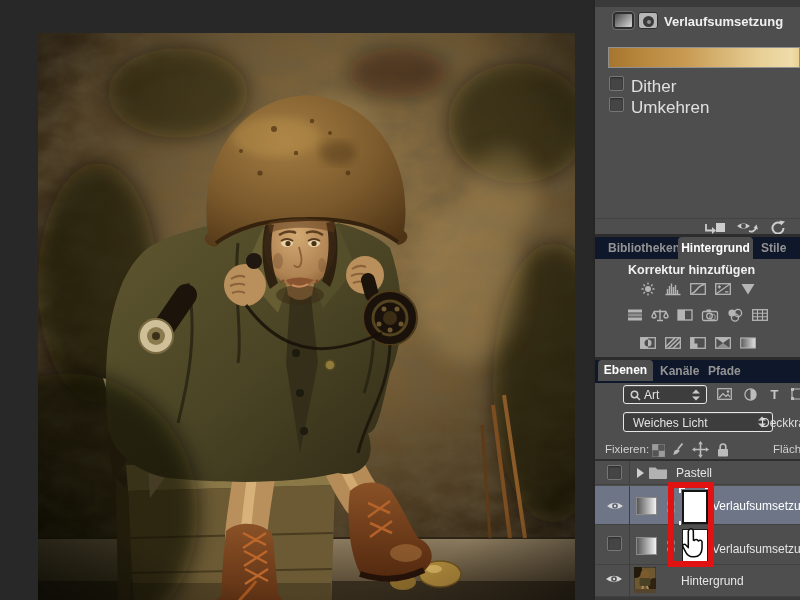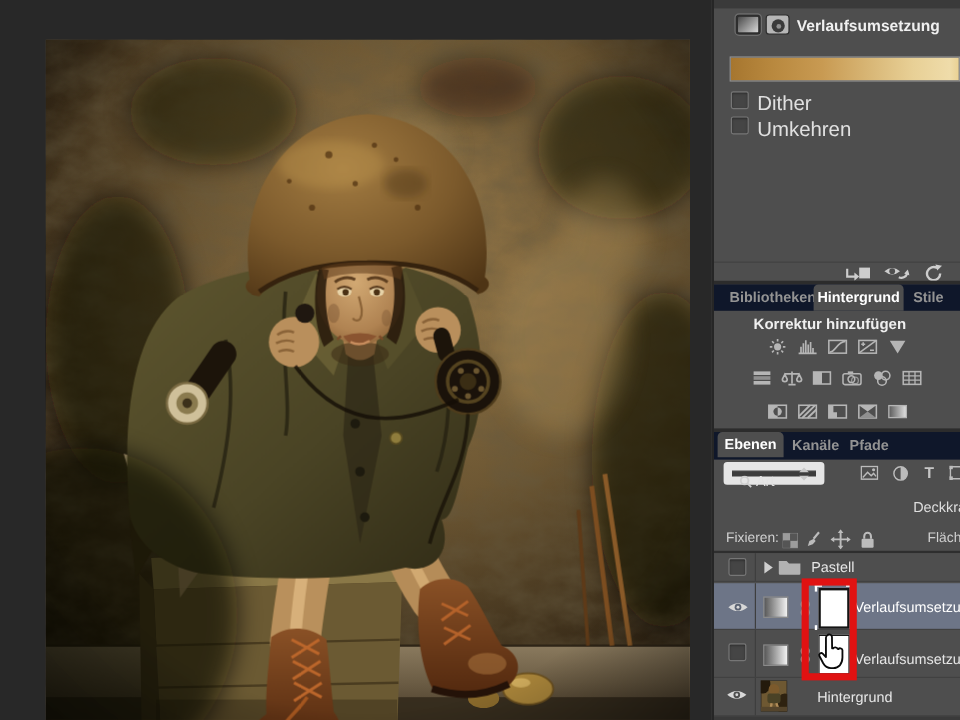--- a/index.html
+++ b/index.html
@@ -38,22 +38,22 @@
   .tabbar { left:0; right:0; background:#0f172a; }
   .tab-inactive { position:absolute; font-size:12px; font-weight:bold; color:#939393; }
   .tab-active { position:absolute; background:#4e4e4e; border-radius:4px 4px 0 0;
                 font-size:12px; font-weight:bold; color:#ffffff; text-align:center; }
   .panel-heading { font-size:12.5px; font-weight:bold; color:#efefef;padding-left:19px; }
 
   .icon-row { left:0; width:205px; display:flex; justify-content:center; gap:5px; }
   .adj-icon { width:20px; height:16px; flex:0 0 auto; }
 
   
-  .dd { background:#3d3d3d; border:7px solid #e5e5e5; border-radius:3px;
-        box-shadow:inset 0 1px 0 #525252; color:#e2e2e2; font-size:12px; }
+  .dd { background:#3d3d3d; border:1px solid #e5e5e5; border-radius:3px;
+        box-shadow:inset 0 1px 0 #525252; color:#e2e2e2; font-size:12px;margin-left:20px; }
   .stepper { position:absolute; right:6px; top:50%; width:8px; height:11px; transform:translateY(-50%); }
   .stepper::before { content:""; position:absolute; left:0; top:0; border:4px solid transparent;
         border-bottom:4px solid #c9c9c9; border-top:none; }
   .stepper::after { content:""; position:absolute; left:0; bottom:0; border:4px solid transparent;
         border-top:4px solid #c9c9c9; border-bottom:none; }
   .small-label { font-size:12px; color:#dedede; }
   .lock-label { font-size:11.5px; color:#d0d0d0; }
 
   
   .lrow { position:absolute; left:0; width:205px; background:#4e4e4e; border-bottom:1px solid #414141; }
@@ -437,20 +437,24 @@
     </svg>
     <svg class="abs" style="left:173px;top:387px" width="13" height="14" viewBox="0 0 13 14">
       <text x="6.5" y="11.5" text-anchor="middle" font-size="13" font-weight="bold" fill="#c6c6c6" font-family="Liberation Sans, sans-serif">T</text>
     </svg>
     <svg class="abs" style="left:196px;top:388px" width="14" height="12" viewBox="0 0 14 12">
       <rect x="1" y="1" width="12" height="10" rx="2" fill="none" stroke="#bcbcbc" stroke-width="1.2"></rect>
       <rect x="0" y="0" width="3" height="3" fill="#bcbcbc"></rect>
       <rect x="0" y="9" width="3" height="3" fill="#bcbcbc"></rect>
     </svg>
 
+    <div class="abs dd" style="left:8px;top:412px;width:150px;height:20px">
+      <span style="position:absolute;left:9px;top:3px">Weiches Licht</span>
+      <span class="stepper"></span>
+    </div>
     <div class="abs small-label" style="left:166px;top:416px">Deckkra</div>
 
     <div class="abs lock-label" style="left:10px;top:443px">Fixieren:</div>
     <svg class="abs" style="left:57px;top:444px" width="13" height="13" viewBox="0 0 13 13">
       <rect x="0.5" y="0.5" width="12" height="12" fill="none" stroke="#8a8a8a"></rect>
       <rect x="0.5" y="0.5" width="6" height="6" fill="#9c9c9c"></rect>
         <rect x="6.5" y="6.5" width="6" height="6" fill="#9c9c9c"></rect>
       <rect x="6.5" y="0.5" width="6" height="6" fill="#555555"></rect>
         <rect x="0.5" y="6.5" width="6" height="6" fill="#555555"></rect>
     </svg>

